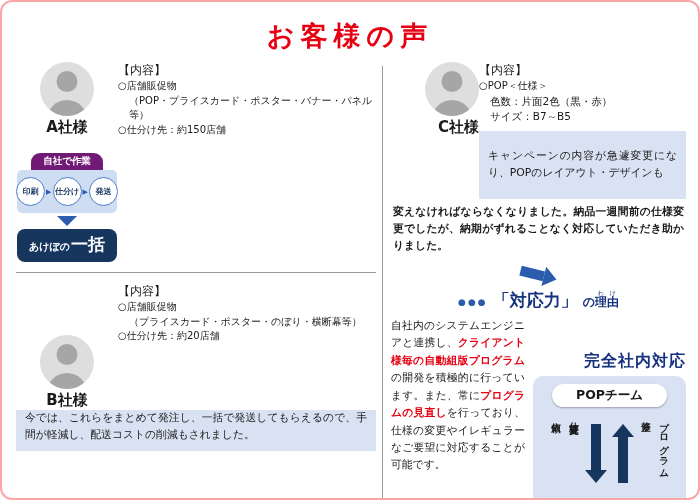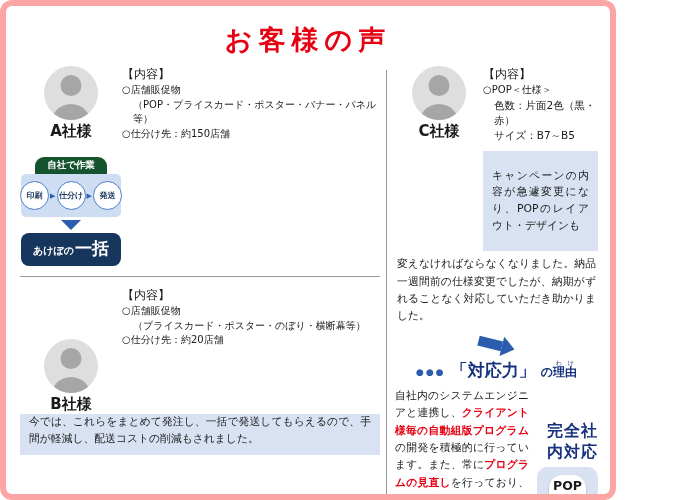--- a/index.html
+++ b/index.html
@@ -1,18 +1,18 @@
 <!DOCTYPE html>
 <html><head>
 <meta charset="utf-8">
 <style>
   * { box-sizing: border-box; margin: 0; padding: 0; }
   html,body { background:#fff; }
   body { font-family: "DejaVu Sans", sans-serif; color:#1a1a1a; }
-  .page { width:616px; height:500px; background:#fff; border:6px solid #fca5a5; border-radius:12px; overflow:hidden; position:relative; }
+  .page { width:700px; height:500px; background:#fff; border:2px solid #fca5a5; border-radius:12px; overflow:hidden; position:relative; }
   .title { text-align:center; color:#e60012; font-weight:bold; font-size:27px; letter-spacing:6px; padding-top:16px; }
   .main { display:flex; padding:8px 12px 0 14px; }
   .col-left { width:360px; flex-shrink:0; }
   .vdiv { width:1px; background:#9a9a9a; margin:4px 8px 10px 6px; }
   .col-right { flex:1; min-width:0; }
   .hdiv { height:1px; background:#9a9a9a; margin:10px 0; }
 
   .section { display:flex; }
   .avatar-col { width:102px; flex-shrink:0; display:flex; flex-direction:column; align-items:center; }
   .avatar { width:54px; height:54px; border-radius:50%; background:#dedede; position:relative; overflow:hidden; }
@@ -21,25 +21,25 @@
   .company-label { font-weight:bold; font-size:15px; margin-top:2px; }
 
   .content { flex:1; min-width:0; font-size:11.5px; line-height:1.45; }
   .c-header { font-size:12px; }
   .c-line { font-size:10px; }
   .c-line.indent { padding-left:11px; font-size:10px; }
   .testimonial { background:#d9e2f2; font-size:10.8px; line-height:1.55; text-align:justify; }
   .t-box { margin-top:7px; padding:17px 9px; }
   .t-part1 { margin-top:7px; padding:7px 9px 2px; }
   .t-part2-blue { padding:0 9px 8px; font-size:10.8px; line-height:1.55; background:#d9e2f2; text-align:justify; }
-  .t-part2-white { padding:4px 2px 0; font-size:10.8px; line-height:1.6; text-align:justify; }
+  .t-part2-white { padding:4px 2px 0; font-size:10.8px; line-height:1.6; text-align:justify;font-weight:bold; }
 
   
   .jisha { width:100px; margin-top:12px; text-align:center; }
-  .jisha-tab { display:inline-block; background:#14532d; color:#fff; font-size:9.5px; border-radius:9px 9px 0 0; padding:2px 12px; font-weight:bold; }
+  .jisha-tab { display:inline-block; background:#701a75; color:#fff; font-size:9.5px; border-radius:9px 9px 0 0; padding:2px 12px; font-weight:bold; }
   .jisha-box { background:#cfddf2; border-radius:5px; padding:7px 2px; display:flex; align-items:center; justify-content:center; gap:1px; }
   .step-circle { width:29px; height:29px; border-radius:50%; background:#fff; border:1px solid #4a7ec9; font-size:8px; font-weight:bold; color:#17365d; display:flex; align-items:center; justify-content:center; flex-shrink:0; }
   .step-sep { color:#2b5cad; font-size:7px; }
   .down-tri { width:0; height:0; border-left:10px solid transparent; border-right:10px solid transparent; border-top:10px solid #2b5cad; margin:3px auto; }
   .akebono { background:#17365d; color:#fff; border-radius:8px; padding:4px 2px 6px; font-size:10px; font-weight:bold; }
   .akebono .big { font-size:17px; margin-left:1px; }
 
   
   .big-arrow { display:flex; align-items:center; justify-content:center; margin:10px 0 4px; transform:rotate(14deg); }
   .big-arrow .shaft { width:24px; height:10px; background:#2b5cad; }
@@ -125,21 +125,21 @@
       </div>
       <div class="t-part2-blue">今では、これらをまとめて発注し、一括で発送してもらえるので、手間が軽減し、配送コストの削減もされました。</div>
 
     </div>
 
     <div class="vdiv"></div>
 
     <div class="col-right">
 
       <div class="section">
-        <div class="avatar-col" style="width:88px;">
+        <div class="avatar-col" style="width:88px;align-items:flex-end;">
           <div class="avatar">
             <div class="av-head"></div>
             <div class="av-body"></div>
           </div>
           <div class="company-label">C社様</div>
         </div>
         <div class="content">
           <div class="c-header">【内容】</div>
           <div class="c-line">○POP＜仕様＞</div>
           <div class="c-line indent" style="font-size:10.5px;">色数：片面2色（黒・赤）</div>

